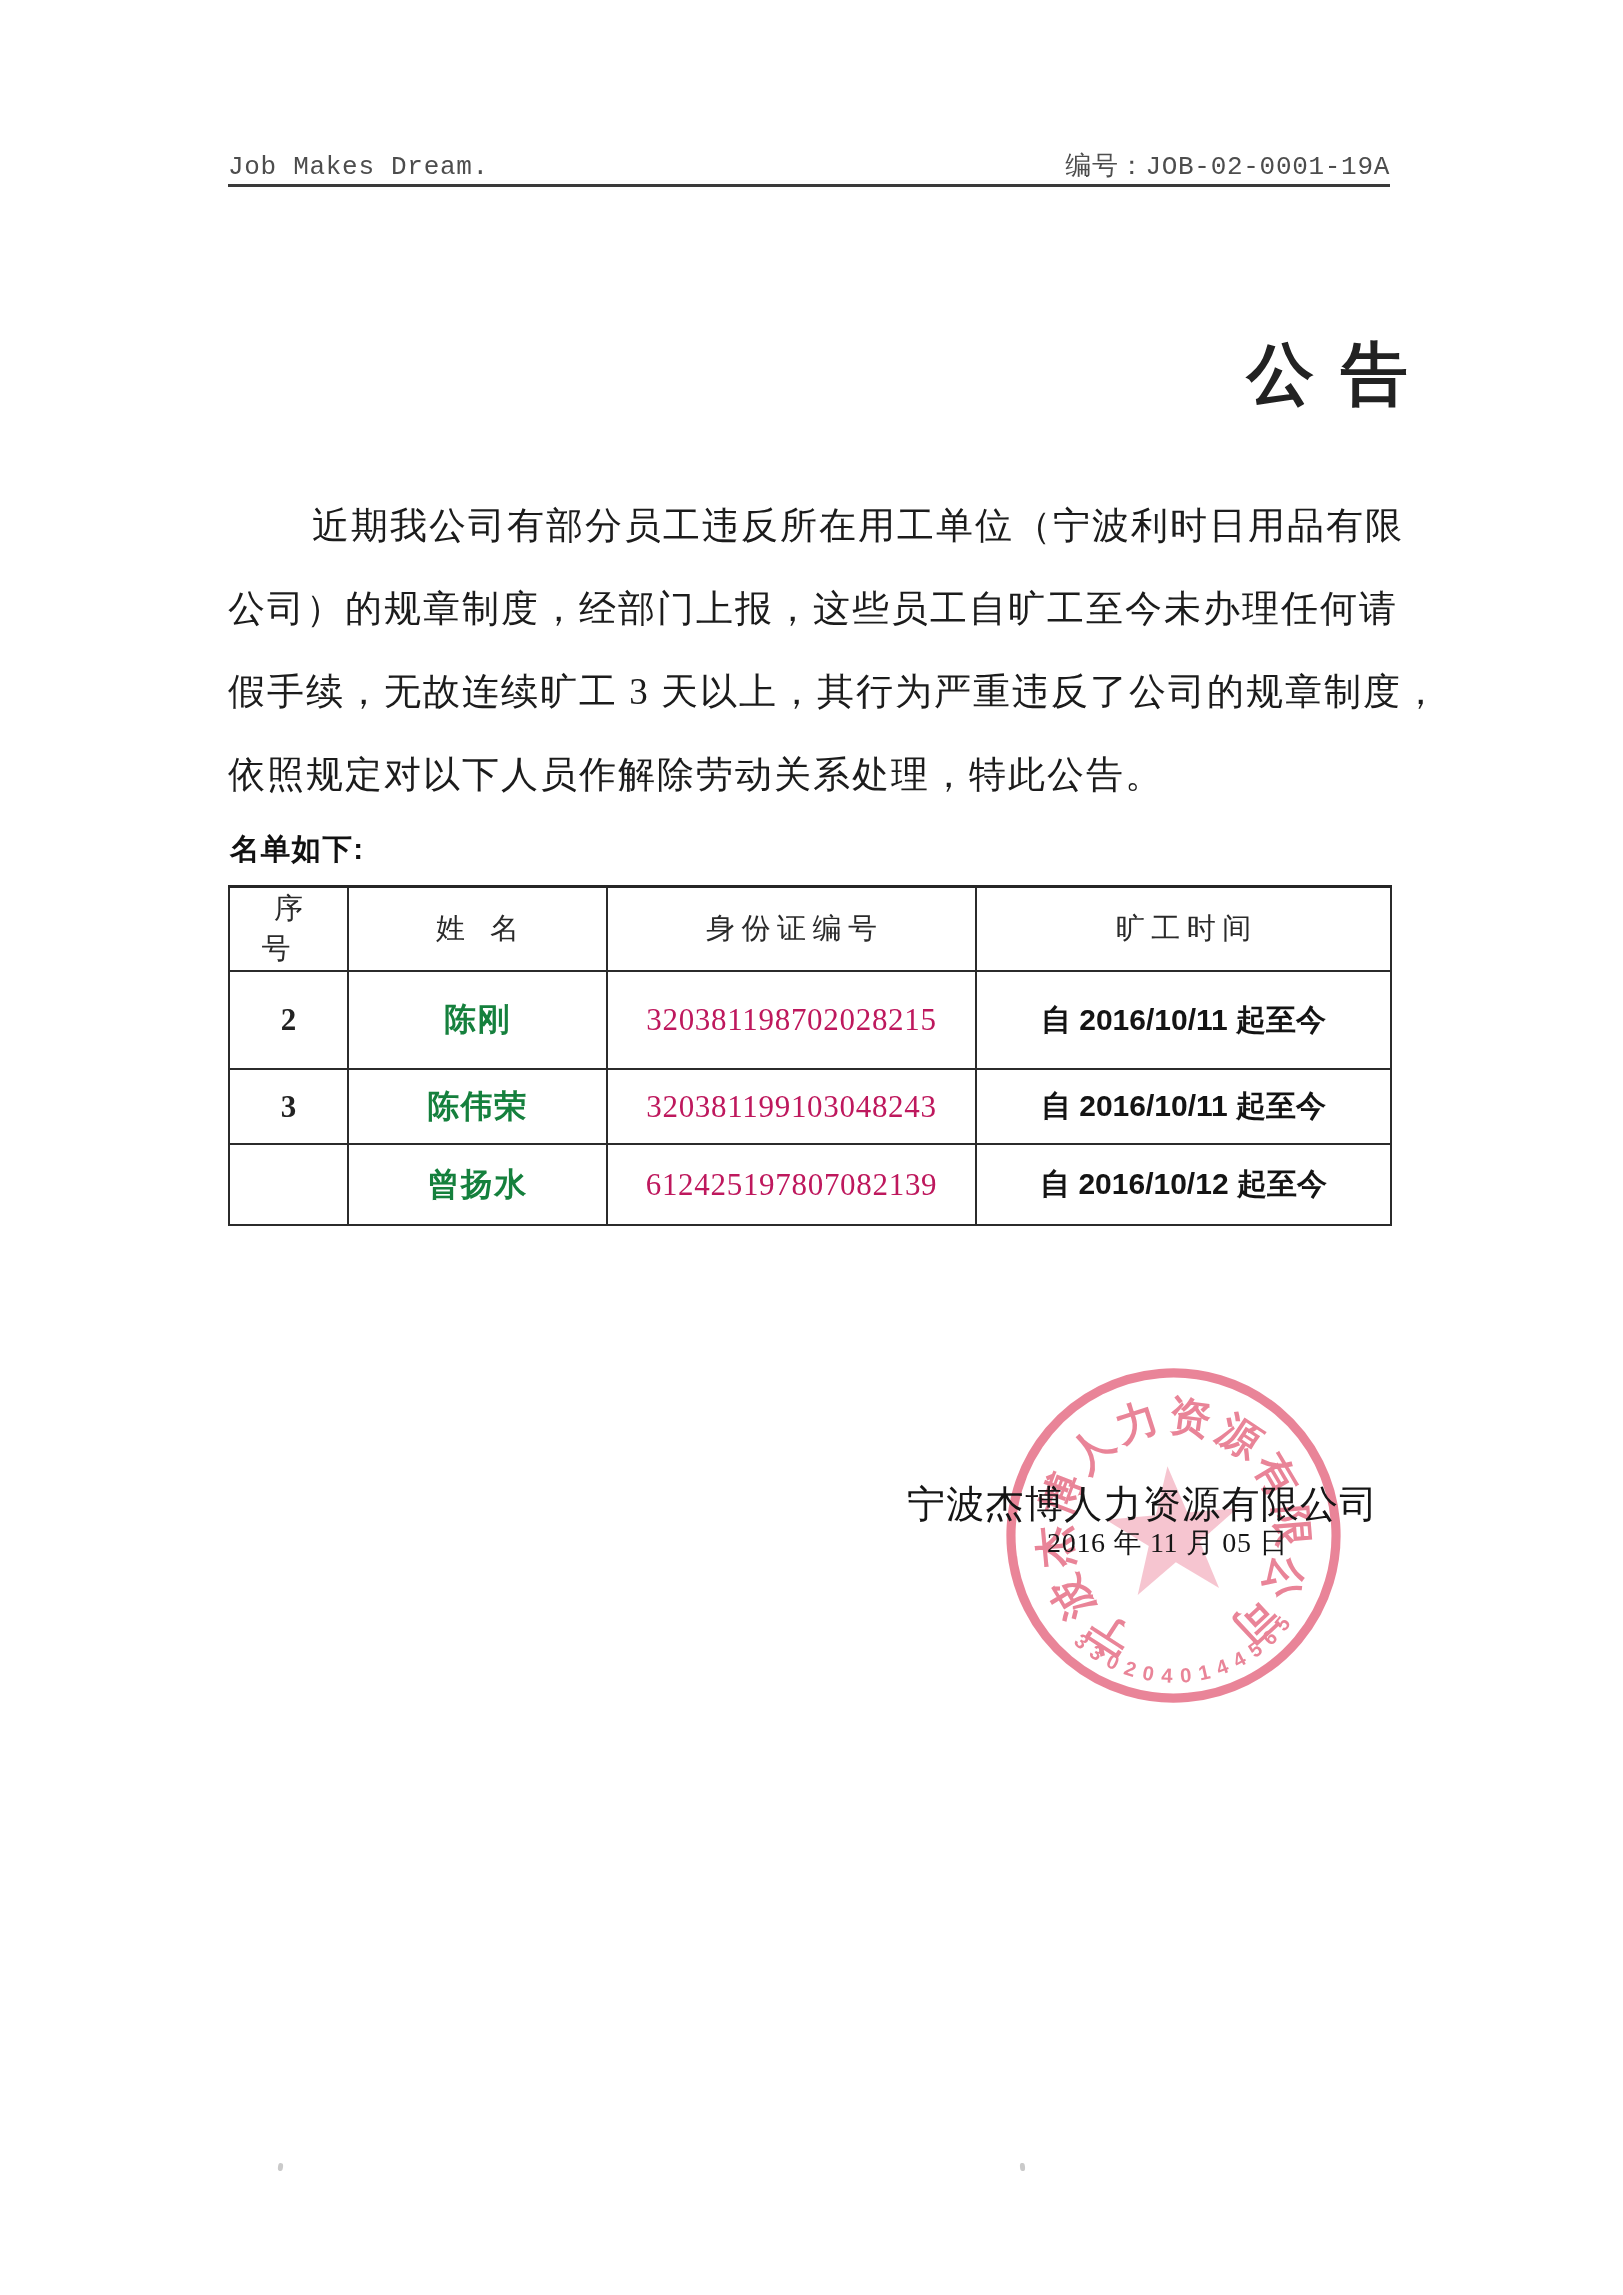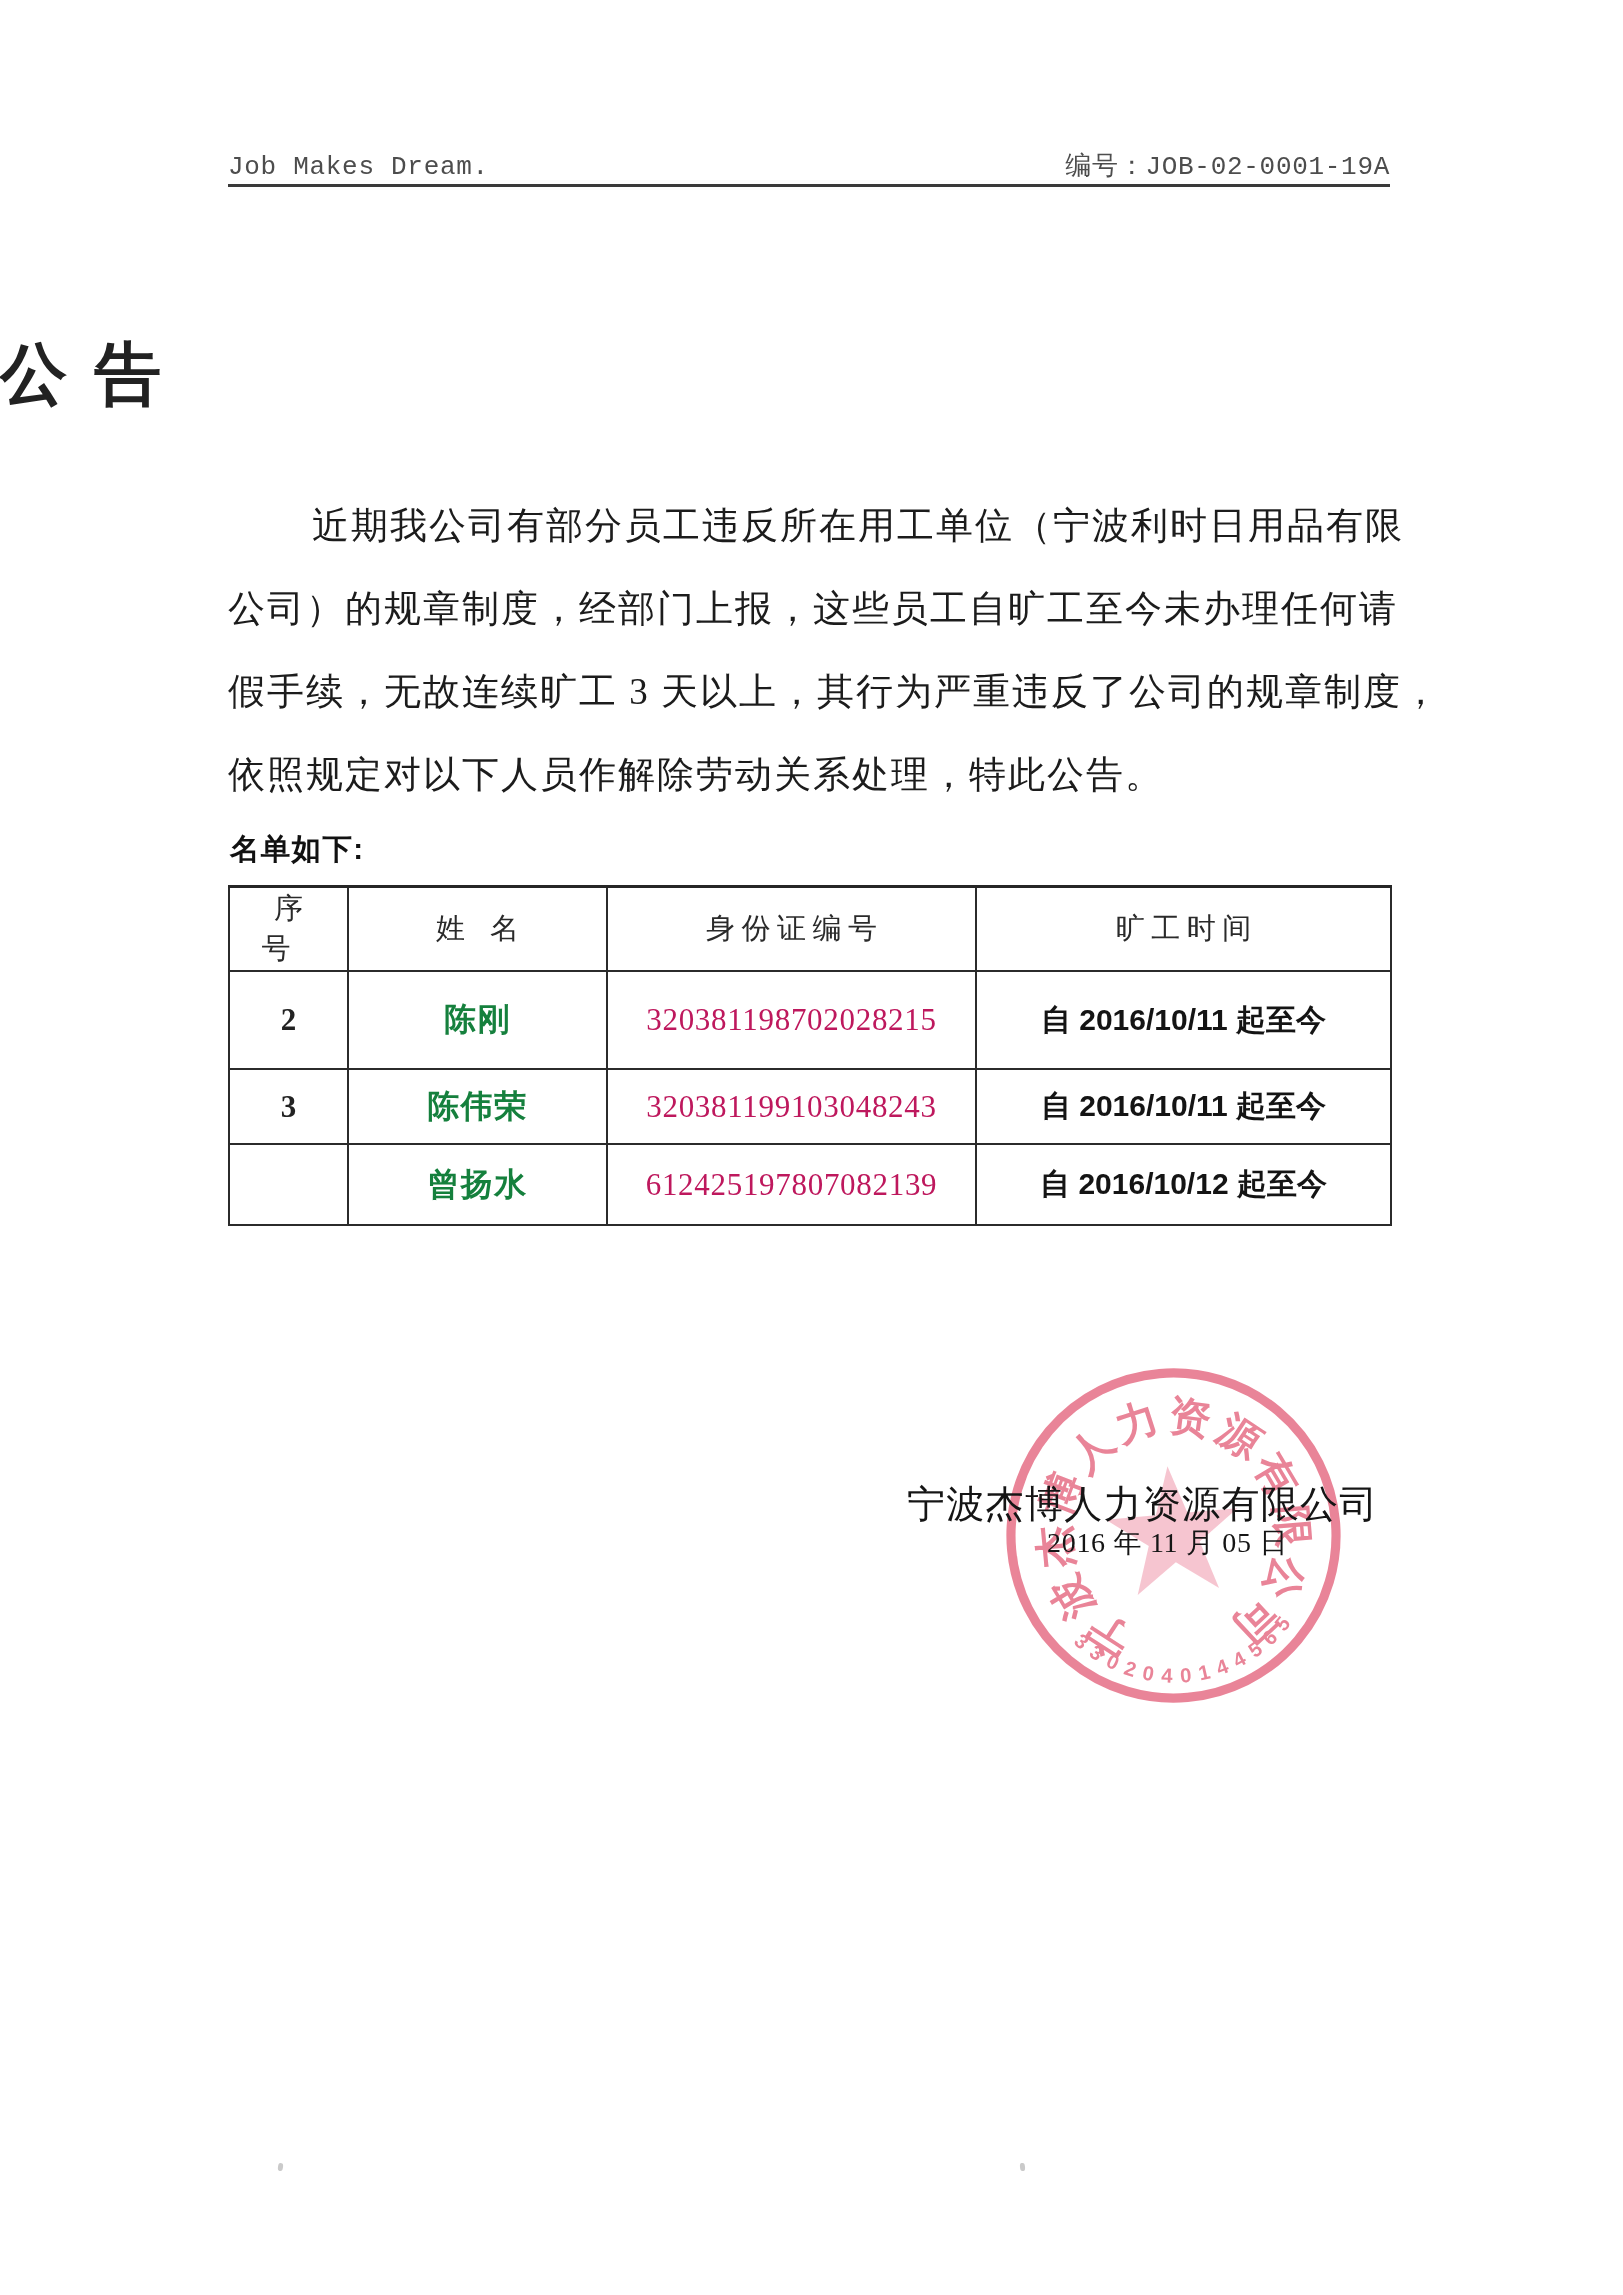--- a/index.html
+++ b/index.html
@@ -18,21 +18,21 @@
     font-family:"Liberation Mono","DejaVu Sans Mono",monospace;
     font-size:26px;color:#4d4d4d;letter-spacing:0.7px;white-space:nowrap;gap:20px;
   }
   .rule{
     position:absolute;left:228px;top:184px;width:1162px;height:3.3px;
     background:#3a3a3a;
   }
   
   .doc-title{
     position:absolute;left:0;top:329px;width:1413px;
-    text-align:left;
+    text-align:right;
     font-size:67px;font-weight:bold;color:#222;
     letter-spacing:5.2px;white-space:pre;
   }
   
   .body-text{
     position:absolute;left:228px;top:484px;width:1204px;
     font-size:37px;letter-spacing:2px;color:#1c1c1c;
   }
   .body-text .bline{height:83px;line-height:83px;white-space:nowrap;}
   .body-text .bline:first-child{text-indent:84px;}

